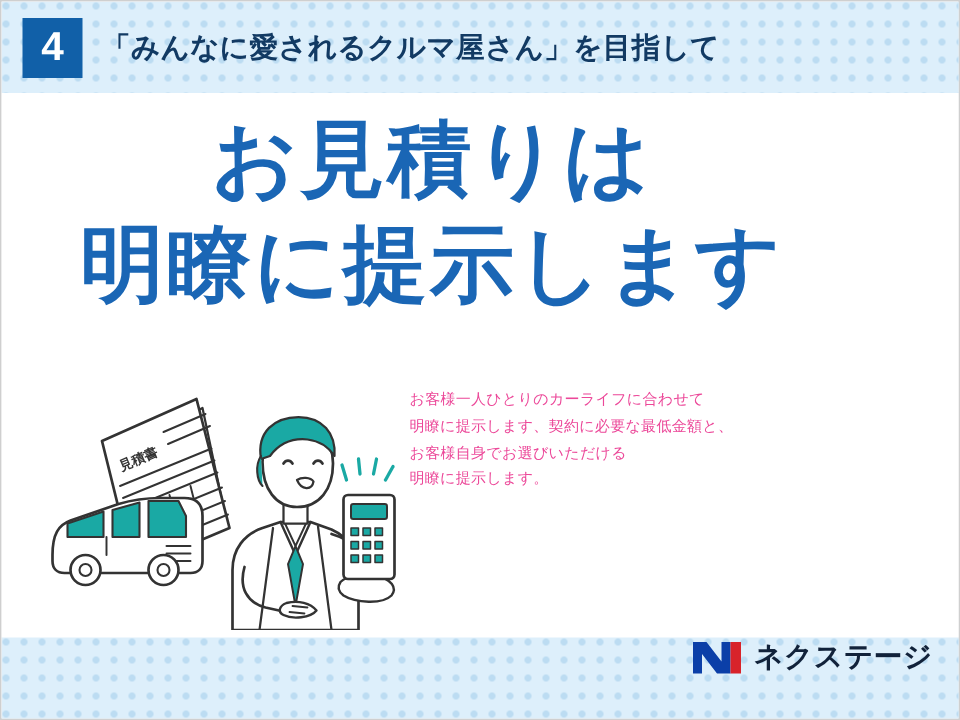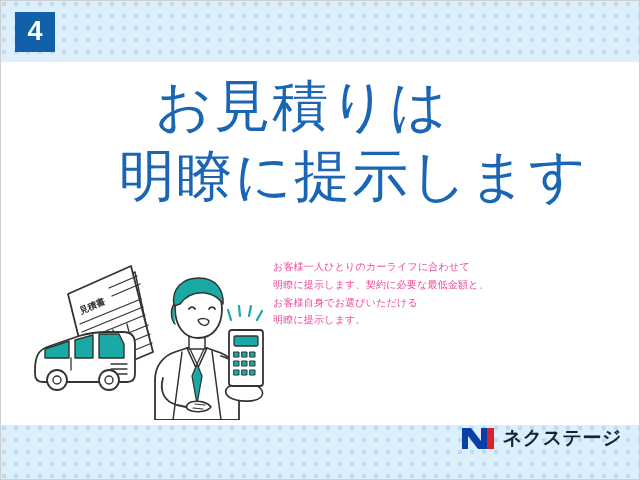--- a/index.html
+++ b/index.html
@@ -76,38 +76,37 @@
     left: 0;
     top: 61px;
     width: 640px;
     height: 363px;
     background: #ffffff;
   }
 
   
   .headline {
     position: absolute;
-    left: 15px;
+    left: 1px;
     top: 12px;
     width: 572px;
     text-align: center;
     color: #1a66b5;
-    font-weight: normal;
+    font-weight: bold;
     line-height: 1.14;
     letter-spacing: 2px;
   }
   .headline .line1 {
     display: block;
     font-size: 56px;
   }
   .headline .line2 {
     display: block;
     font-size: 56px;
     margin-top: 6px;
-    text-align: right;
   }
 
   
   .body-copy {
     position: absolute;
     left: 272px;
     top: 196px;
     width: 360px;
     color: #ec4899;
     font-size: 10px;
@@ -150,20 +149,21 @@
   }
 </style>
 </head>
 <body>
 
 <div class="slide">
 
   <div class="dotband header"></div>
   <div class="header-inner">
     <div class="num-badge">4</div>
+    <div class="header-title">「みんなに愛されるクルマ屋さん」を目指して</div>
   </div>
 
   <div class="main">
 
     <div class="headline">
       <span class="line1">お見積りは</span>
       <span class="line2">明瞭に提示します</span>
     </div>
 
     <div class="body-copy">

